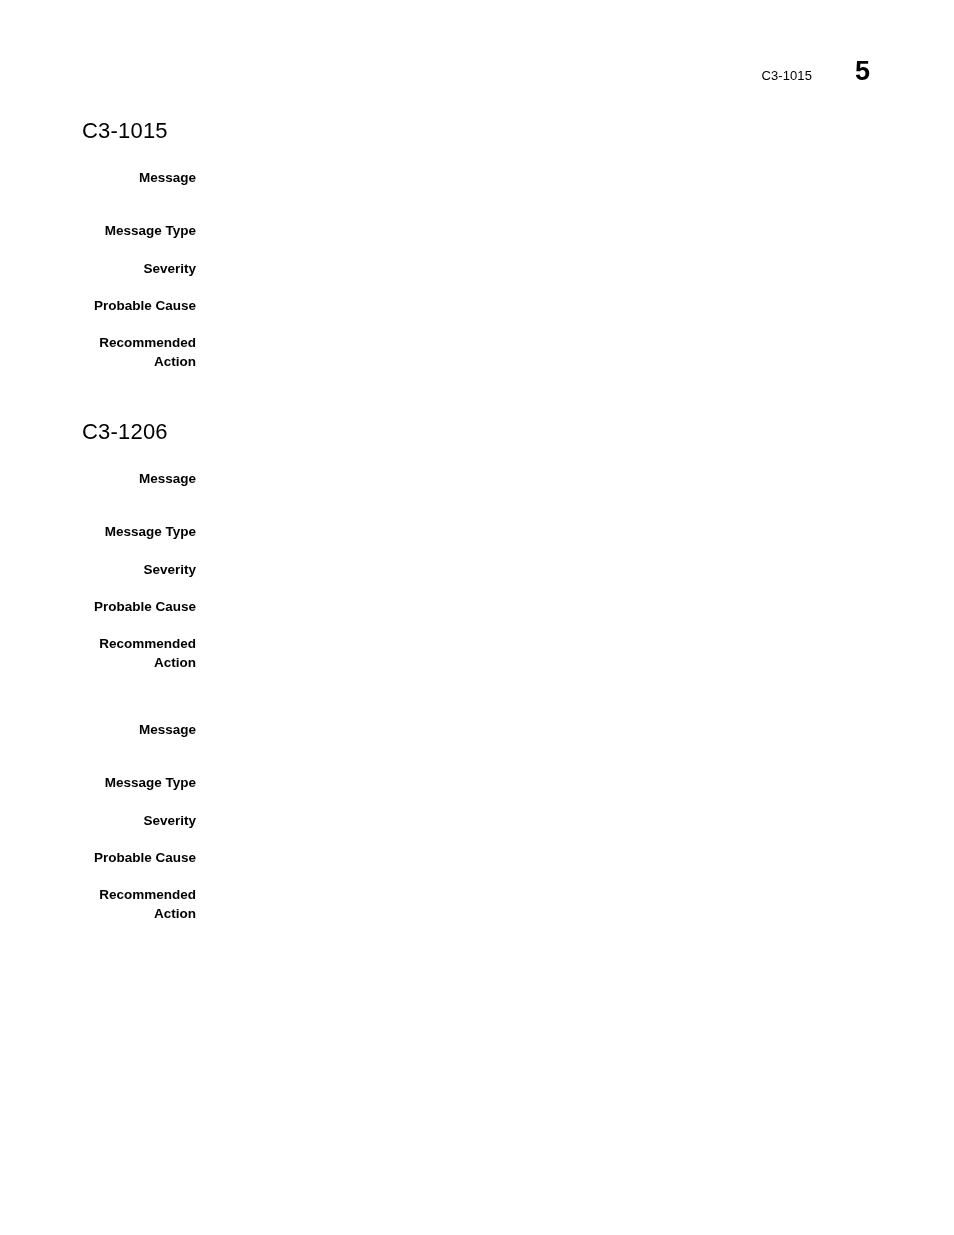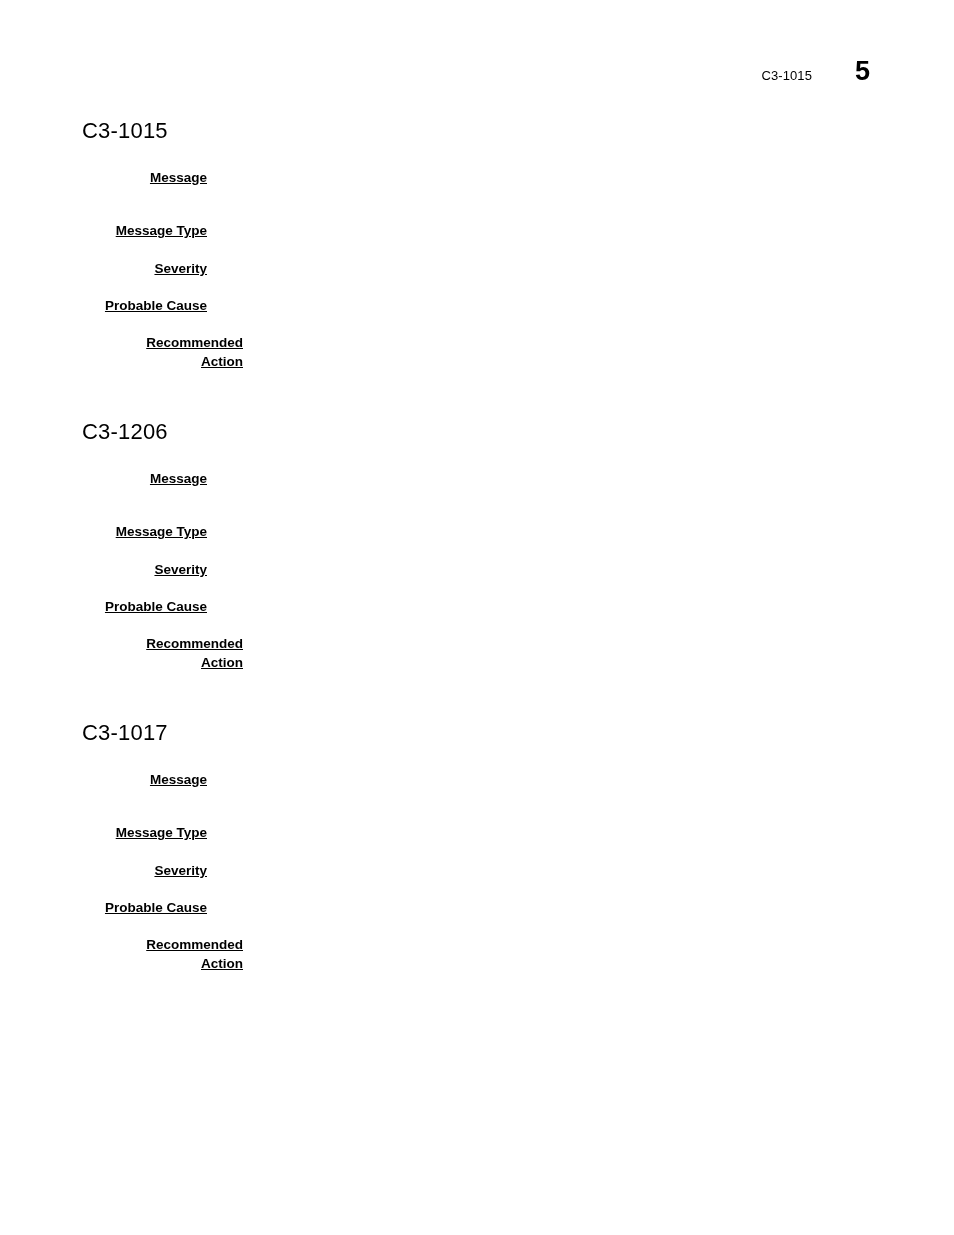--- a/index.html
+++ b/index.html
@@ -64,24 +64,23 @@
     padding-left: 82px;
     font-size: 22px;
     font-weight: 500;
     letter-spacing: .2px;
     line-height: 1.18;
     color: #000;
   }
 
   
   .field-list {
-    margin: 11px;
+    margin: 0;
     padding: 0;
     list-style: none;
-    text-decoration: underline;
   }
   .field-row {
     display: flex;
     align-items: flex-start;
   }
   .field-label {
     width: 196px;
     flex: 0 0 196px;
     text-align: right;
     font-size: 13.5px;
@@ -99,21 +98,21 @@
     color: #000;
     min-height: 19px;
     white-space: pre-line;
   }
 
   
   .field-row.row-message      { margin-top: 24px; }
   .field-row.row-message-type { margin-top: 34px; gap: 12px; }
   .field-row.row-severity     { margin-top: 19px; }
   .field-row.row-cause        { margin-top: 18px; }
-  .field-row.row-action       { margin-top: 18px; padding-left: 36px; }
+  .field-row.row-action       { margin-top: 18px; }
 
   .section + .section { margin-top: 48px; }
 </style>
 </head>
 <body>
 
 <div class="page">
 
   <div class="page-header">
     <span class="page-header-title">C3-1015</span>
@@ -170,21 +169,20 @@
         </div>
         <div class="field-row row-action">
           <dt class="field-label">Recommended
 Action</dt>
           <dd class="field-value"></dd>
         </div>
       </dl>
     </section>
 
     <section class="section">
-      <h2 class="section-heading">C3-1017</h2>
       <dl class="field-list">
         <div class="field-row row-message">
           <dt class="field-label">Message</dt>
           <dd class="field-value"></dd>
         </div>
         <div class="field-row row-message-type">
           <dt class="field-label">Message Type</dt>
           <dd class="field-value"></dd>
         </div>
         <div class="field-row row-severity">

